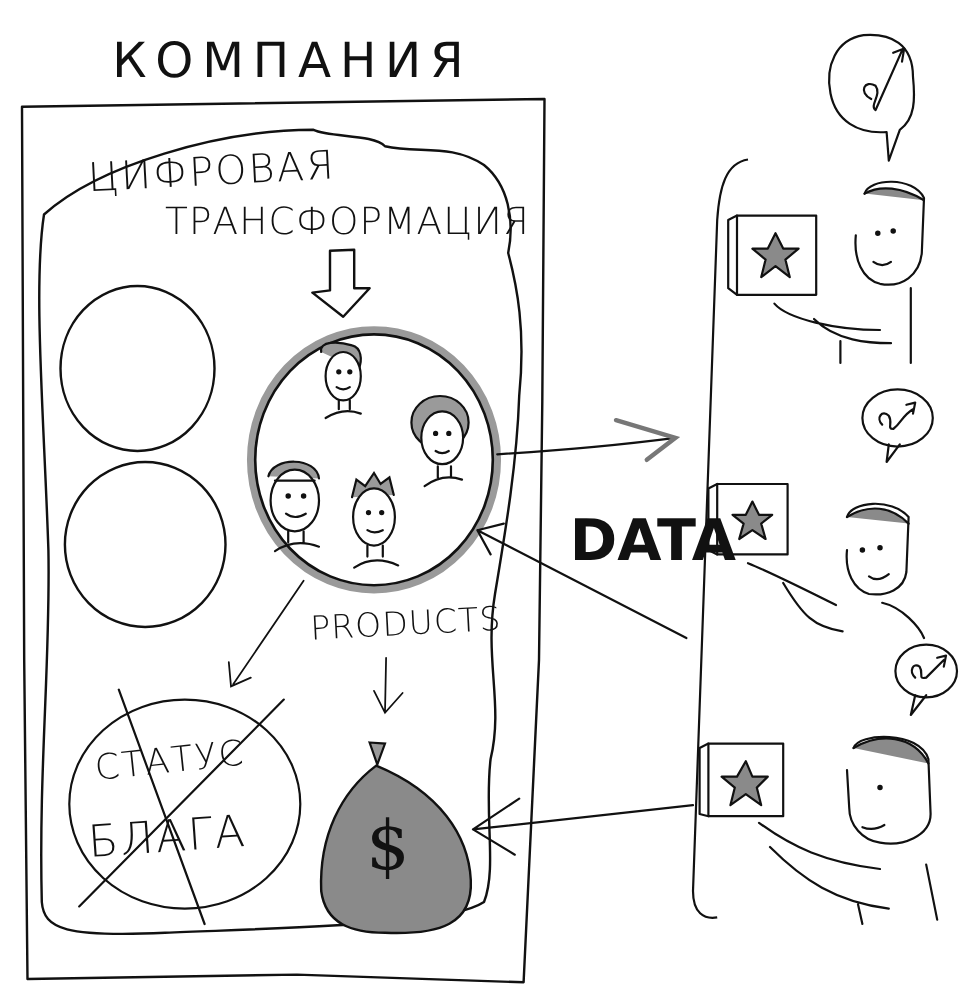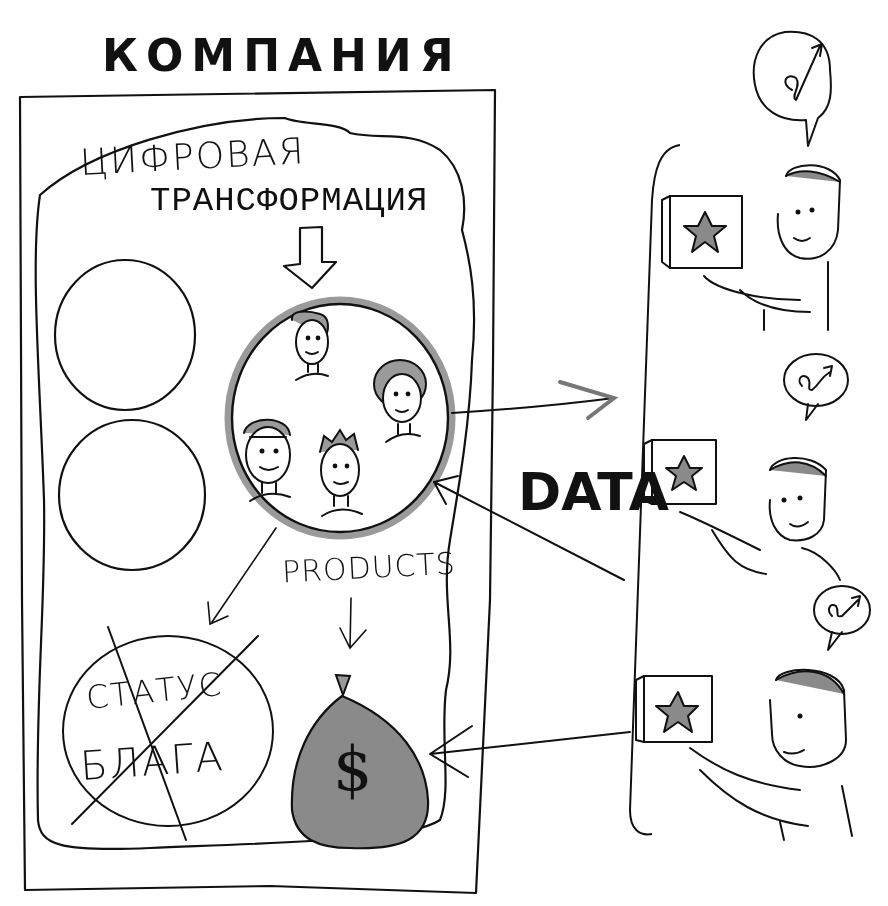--- a/index.html
+++ b/index.html
@@ -1,23 +1,23 @@
 <!DOCTYPE html>
 <html><head>
 <meta charset="utf-8">
 <style>
   html, body { margin: 0; padding: 0; background: #ffffff; }
   body { width: 888px; height: 906px; position: relative; overflow: hidden;
          font-family: "DejaVu Sans", sans-serif; color: #111; }
   svg.canvas { position: absolute; left: 0; top: 0; }
   .label { position: absolute; white-space: nowrap; color: #111;
            font-family: "DejaVu Sans", sans-serif; font-weight: 300; letter-spacing: 3px; }
-  .title { left: 102px; top: 30px; font-size: 44px; letter-spacing: 8px; font-weight: 700; }
+  .title { left: 102px; top: 30px; font-size: 44px; letter-spacing: 8px; font-weight: 400; }
   .dt1 { left: 80px; top: 136px; font-size: 36px; transform: rotate(-3deg); letter-spacing: 2px; }
-  .dt2 { left: 150px; top: 182px; font-size: 34px; letter-spacing: 1px; font-family: Liberation Mono, monospace; }
+  .dt2 { left: 150px; top: 182px; font-size: 34px; letter-spacing: 1px; }
   .products { left: 282px; top: 550px; font-size: 30px; letter-spacing: 1px; transform: rotate(-3deg); }
   .status { left: 86px; top: 672px; font-size: 32px; transform: rotate(-6deg); letter-spacing: 2px; }
   .blaga { left: 80px; top: 738px; font-size: 40px; transform: rotate(-4deg); letter-spacing: 2px; }
   .data { left: 518px; top: 462px; font-size: 52px; font-weight: 900; letter-spacing: 0px;
           font-family: "DejaVu Sans", sans-serif; }
   .dollar { left: 333px; top: 732px; font-size: 62px; font-weight: 300; font-family: "DejaVu Serif", serif; letter-spacing: 0; }
 </style>
 </head>
 <body>
 

